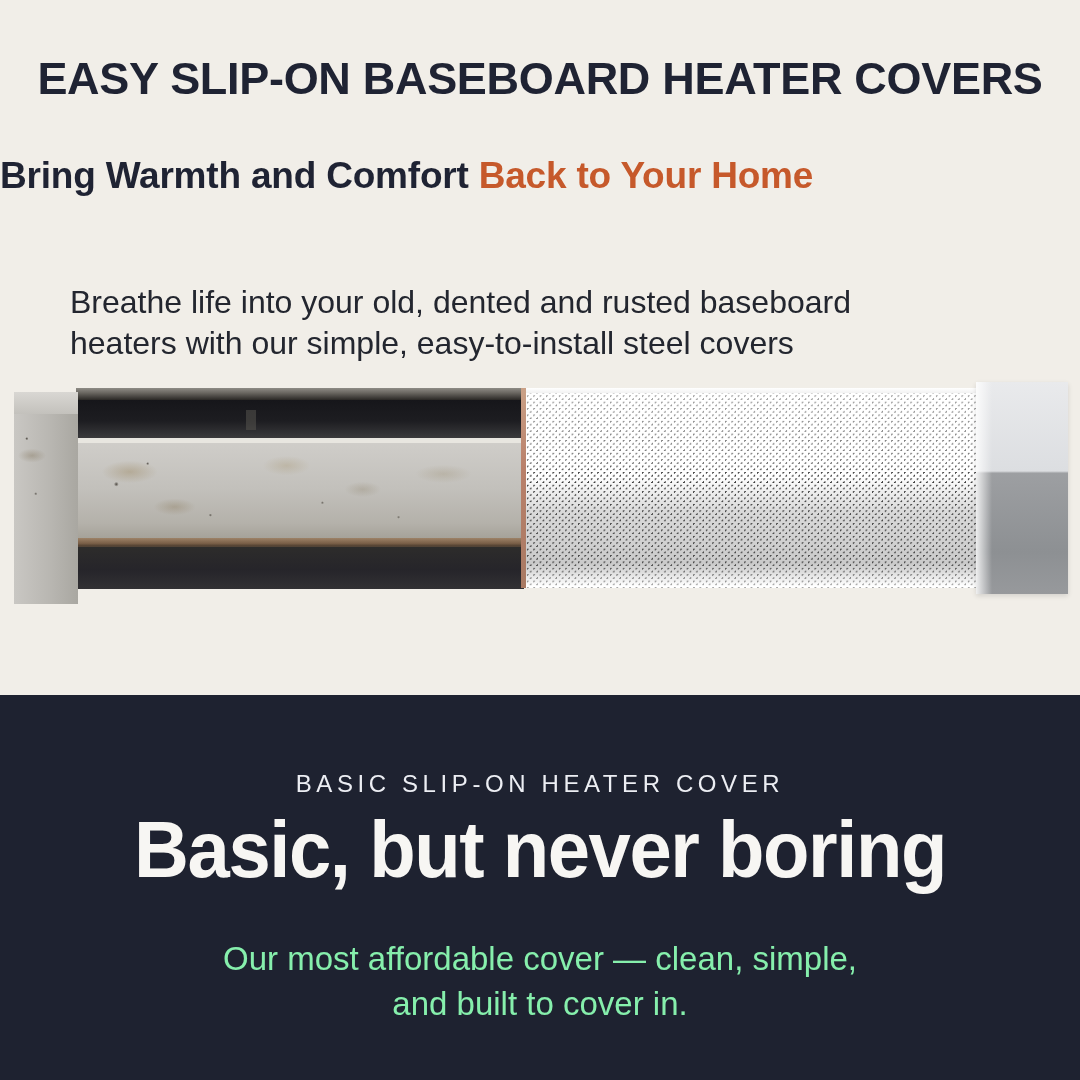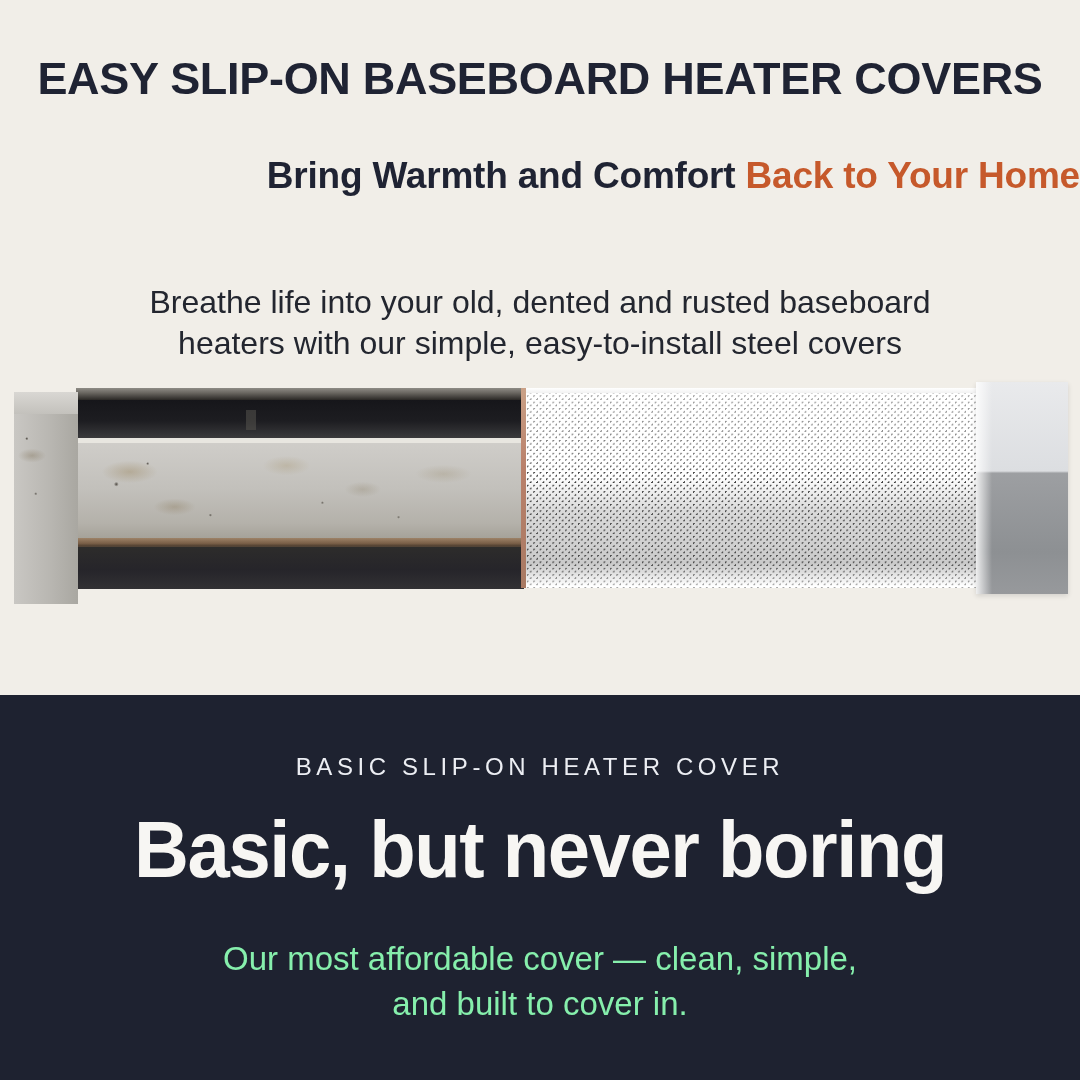--- a/index.html
+++ b/index.html
@@ -44,39 +44,38 @@
     letter-spacing: -0.3px;
     color: #1f2333;
     white-space: nowrap;
   }
 
   .subhead {
     position: absolute;
     top: 119px;
     left: 0;
     width: 1080px;
-    text-align: right;
+    text-align: left;
     font-family: "Liberation Sans", sans-serif;
     font-weight: bold;
     font-size: 37px;
     line-height: 52px;
     letter-spacing: -0.2px;
     color: #1f2333;
     white-space: nowrap;
   }
   .subhead .accent {
     color: #c6592b;
   }
 
   .lede {
     position: absolute;
     top: 250px;
     left: 70px;
     width: 940px;
-    text-align: center;
     font-family: "Liberation Sans", sans-serif;
     font-weight: normal;
     font-size: 32px;
     line-height: 41px;
     color: #23262f;
   }
 
   
   .photo {
     position: absolute;
@@ -260,21 +259,21 @@
   
   .bottom-section {
     position: relative;
     width: 1080px;
     height: 385px;
     background: #1e2230;
     box-sizing: border-box;
   }
   .eyebrow {
     position: absolute;
-    top: 58px;
+    top: 75px;
     left: 0;
     width: 1080px;
     text-align: center;
     font-family: "Liberation Sans", sans-serif;
     font-weight: normal;
     font-size: 24px;
     letter-spacing: 4.6px;
     color: #eceef3;
     white-space: nowrap;
   }

